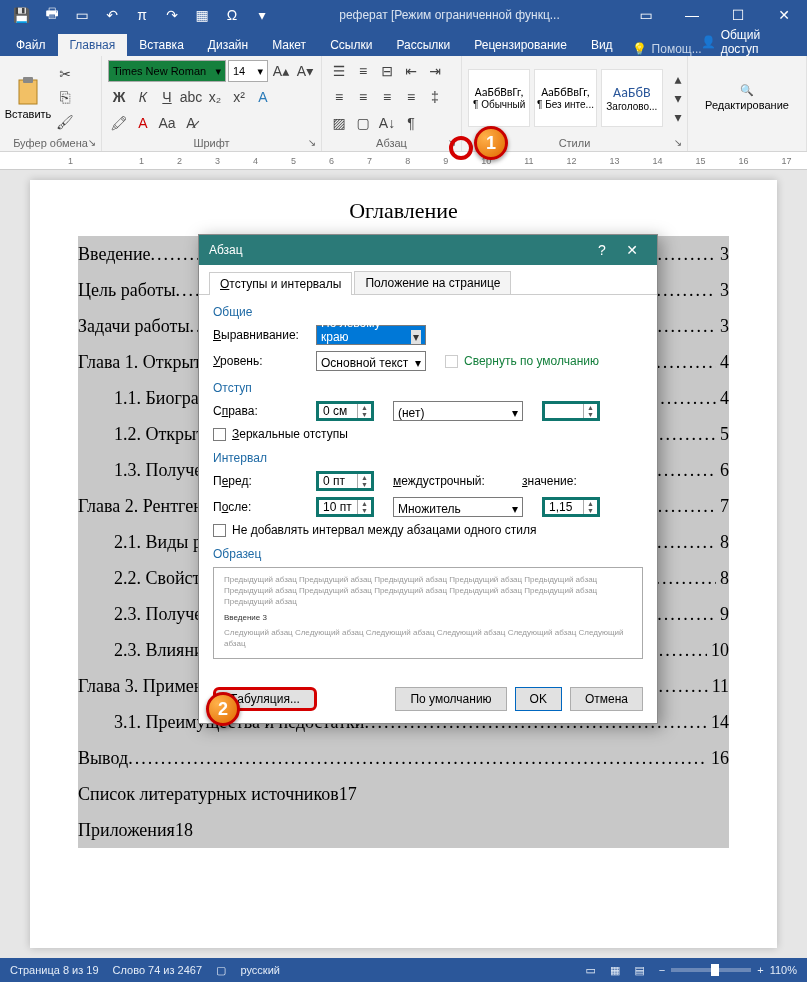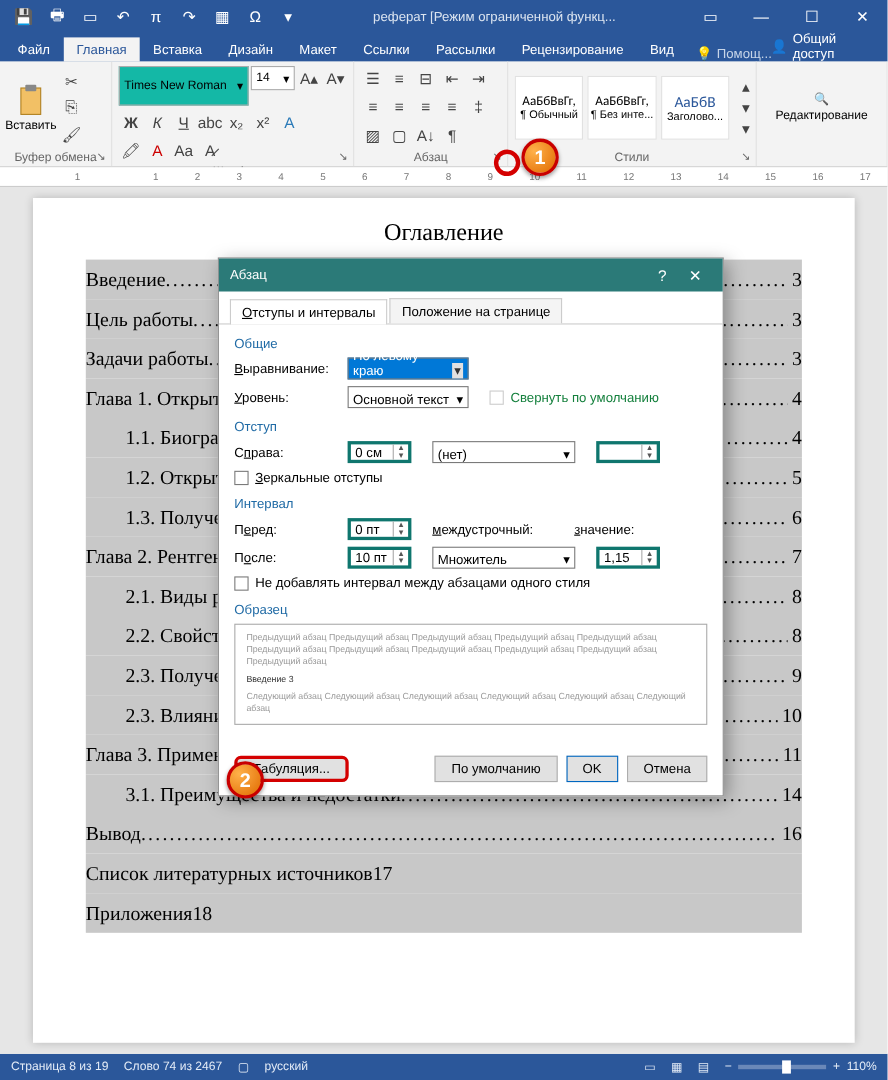--- a/index.html
+++ b/index.html
@@ -20,21 +20,21 @@
 .ribbon-tabs .tell { margin-left: 8px; color: #c7d5e8; display: flex; align-items: center; gap: 4px; }
 .ribbon-tabs .share { margin-left: auto; margin-right: 12px; color: #fff; display: flex; align-items: center; gap: 4px; }
 
 
 .ribbon { height: 96px; background: #f3f3f3; border-bottom: 1px solid #d4d4d4; display: flex; }
 .rgroup { border-right: 1px solid #e1e1e1; display: flex; flex-direction: column; padding: 4px 6px 0; position: relative; }
 .rgroup .glabel { text-align: center; font-size: 11px; color: #666; padding: 2px 0; }
 .rgroup .gbody { flex: 1; display: flex; align-items: center; gap: 4px; }
 .bigbtn { width: 44px; height: 66px; display: flex; flex-direction: column; align-items: center; justify-content: center; gap: 2px; font-size: 11px; }
 .iconbtn { width: 22px; height: 22px; display: flex; align-items: center; justify-content: center; font-size: 14px; color: #444; }
-.fontcombo { width: 118px; height: 36px; border: 1px solid #ababab; background: #14b8a6; font-size: 11px; padding: 0 4px; display: flex; align-items: center; justify-content: space-between; }
+.fontcombo { width: 118px; height: 22px; border: 1px solid #ababab; background: #15803d; font-size: 11px; padding: 0 4px; display: flex; align-items: center; justify-content: space-between; }
 .sizecombo { width: 40px; height: 22px; border: 1px solid #ababab; background: #fff; font-size: 11px; padding: 0 4px; display: flex; align-items: center; justify-content: space-between; }
 .stylebox { width: 68px; height: 58px; border: 1px solid #e1e1e1; background: #fff; display: flex; flex-direction: column; align-items: center; justify-content: center; font-size: 10px; text-align: center; }
 .stylebox .sprev { font-family: Calibri; font-size: 12px; }
 .launcher { position: absolute; right: 2px; bottom: 2px; width: 14px; height: 14px; font-size: 10px; color: #666; display: flex; align-items: center; justify-content: center; }
 
 
 .docarea { background: #e6e6e6; height: calc(982px - 30px - 26px - 96px - 24px); position: relative; overflow: hidden; }
 .ruler { height: 18px; background: #fff; border-bottom: 1px solid #ccc; display: flex; align-items: center; padding-left: 68px; font-size: 9px; color: #777; gap: 33px; }
 .page { position: absolute; left: 30px; right: 30px; top: 28px; bottom: 10px; background: #fff; box-shadow: 0 0 8px rgba(0,0,0,0.2); padding: 18px 48px; }
 .page h2 { text-align: center; font-family: "Times New Roman", serif; font-size: 22px; font-weight: normal; margin-bottom: 12px; }

